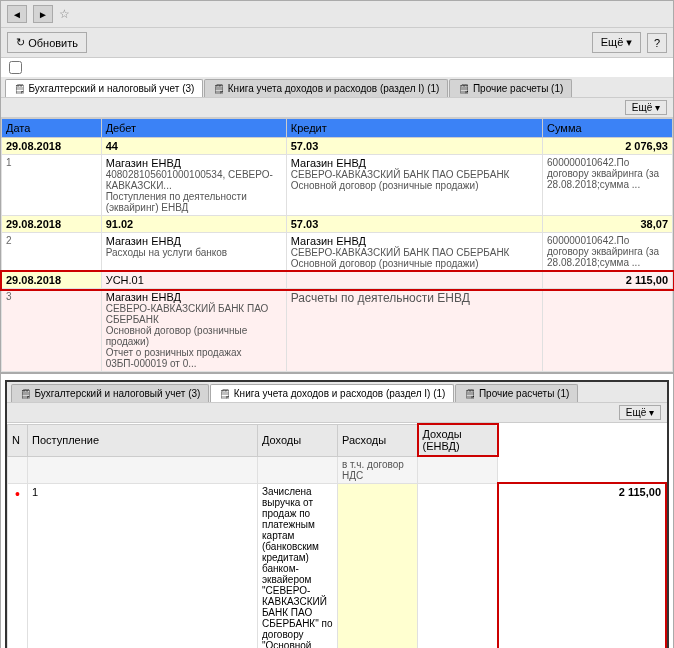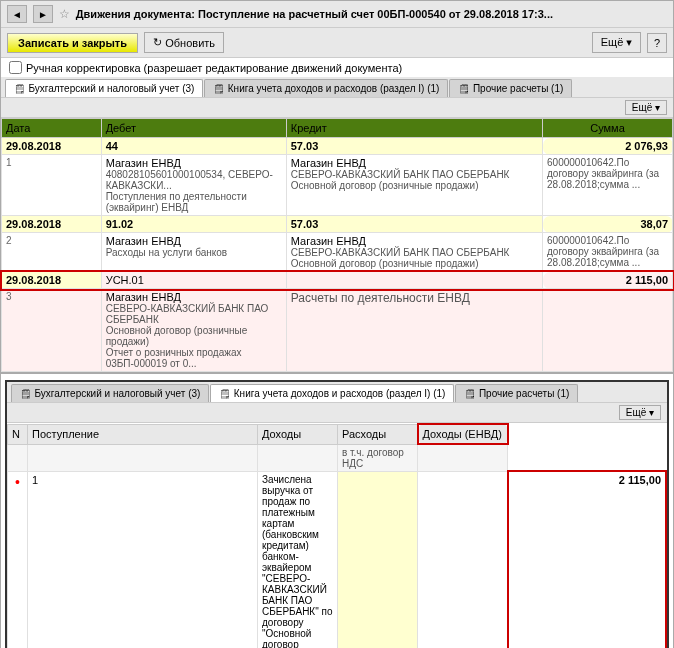--- a/index.html
+++ b/index.html
@@ -137,21 +137,21 @@
       padding: 1px 6px;
       cursor: pointer;
       font-size: 10px;
     }
     table {
       width: 100%;
       border-collapse: collapse;
       font-size: 11px;
     }
     th {
-      background: #4d7c0f;
+      background: #3b82f6;
       border: 1px solid #ccc;
       padding: 3px 4px;
       text-align: left;
       font-weight: normal;
     }
     td {
       border: 1px solid #e0e0e0;
       padding: 2px 4px;
       vertical-align: top;
     }
@@ -159,22 +159,22 @@
       background: #ffffd0;
       font-weight: bold;
     }
     .row-num {
       color: #666;
       font-size: 10px;
     }
     .col-date { width: 70px; }
     .col-debet { width: 130px; }
     .col-kredit { width: 180px; }
-    .col-summa { width: 80px; text-align: center; }
-    .summa-val { text-align: right; font-weight: bold; border-radius: 7px; }
+    .col-summa { width: 80px; text-align: left; }
+    .summa-val { text-align: right; font-weight: bold; }
     .bottom-section {
       margin-top: 8px;
       border: 2px solid #333;
       background: #fff;
     }
     .bottom-tabs {
       display: flex;
       align-items: center;
       background: #e8e8e8;
       border-bottom: 1px solid #ccc;
@@ -190,52 +190,49 @@
     }
     .btable th { background: #e8e8e8; }
     .highlighted-cell {
       border: 2px solid #cc0000 !important;
       background: #fff8f8;
     }
     .col-n { width: 20px; }
     .col-content { width: 230px; }
     .col-dohody { width: 80px; }
     .col-rashody { width: 80px; }
-    .col-dohody-envd { width: 90px; border-radius: 6px; }
+    .col-dohody-envd { width: 80px; border-radius: 6px; }
     .subheader-row td {
       background: #f5f5f5;
       font-size: 10px;
       color: #555;
     }
   </style>
 </head>
 <body>
 
 <div class="window">
 
   <div class="title-bar">
     <button class="nav-btn">◄</button>
     <button class="nav-btn">►</button>
     <span class="star">☆</span>
-    <span class="title-text">Движения документа: Поступление на расчетный счет 00БП-000540 от 29.08.2018 17:3...</span>
   </div>
 
   <div class="toolbar">
-    <button class="btn-save">Записать и закрыть</button>
     <button class="btn-refresh">
       <span>↻</span>
       <span>Обновить</span>
     </button>
     <button class="btn-more">Ещё ▾</button>
     <button class="btn-help">?</button>
   </div>
 
   <div class="checkbox-row">
     <input type="checkbox" style="">
-    <span>Ручная корректировка (разрешает редактирование движений документа)</span>
   </div>
 
   <div class="tabs-bar">
     <div class="tab active">
       <span class="tab-icon">🗒</span>
       <span>Бухгалтерский и налоговый учет (3)</span>
     </div>
     <div class="tab">
       <span class="tab-icon">🗒</span>
       <span>Книга учета доходов и расходов (раздел I) (1)</span>

